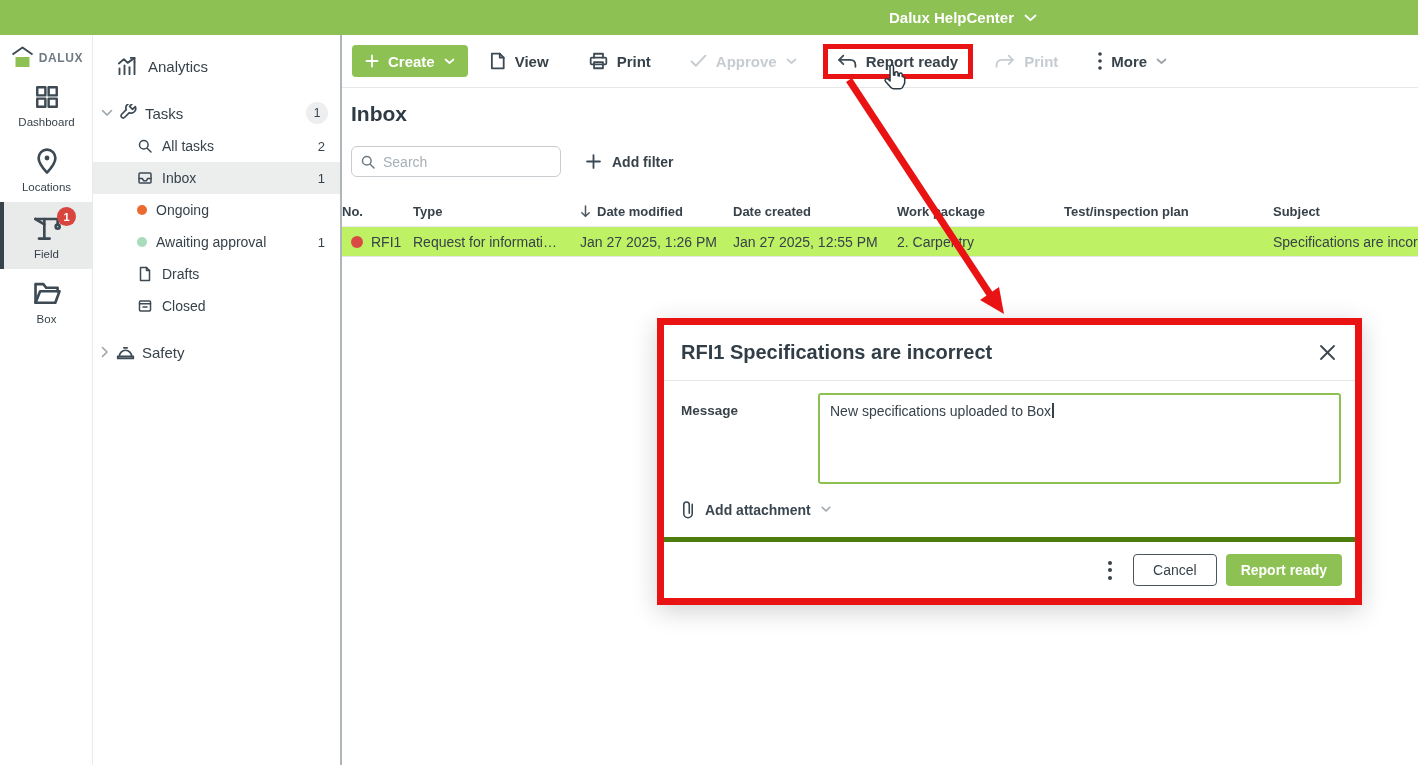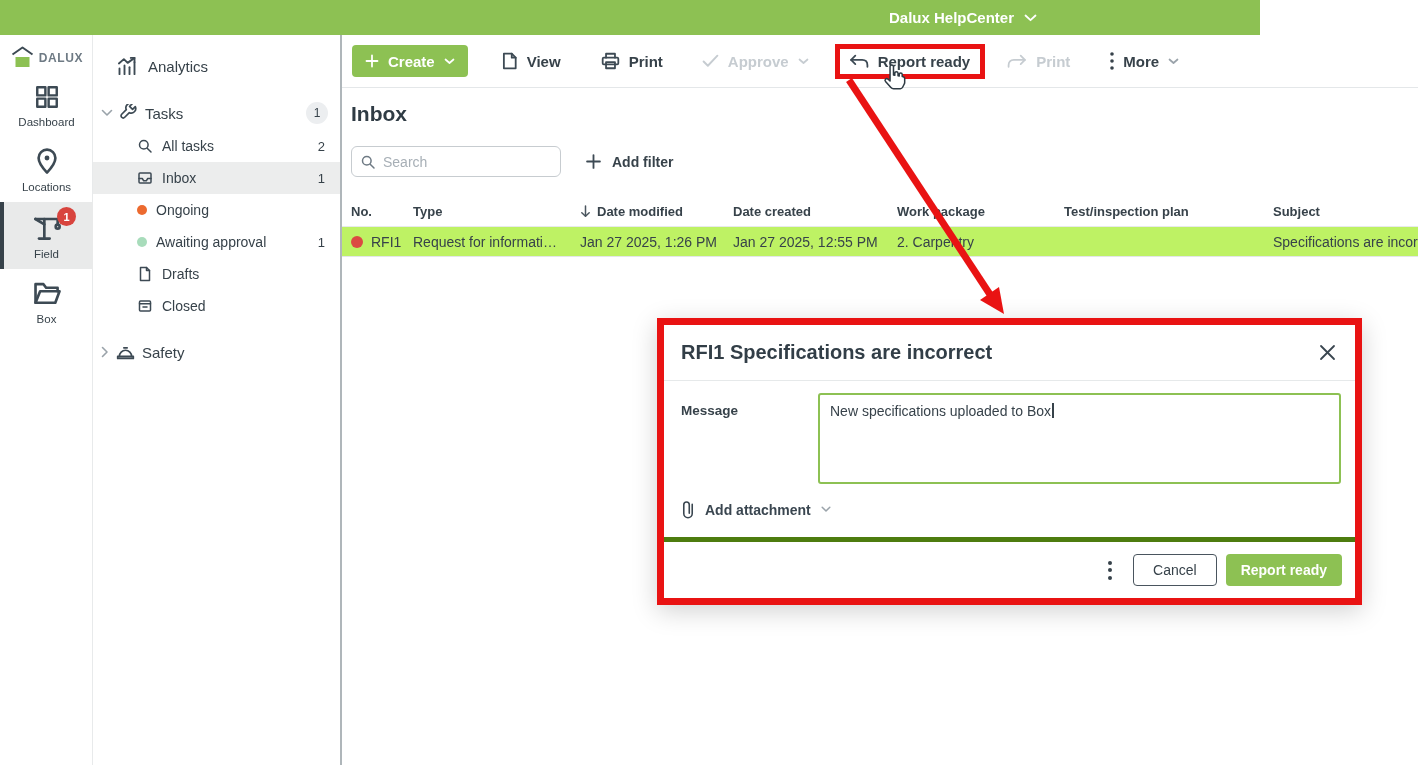--- a/index.html
+++ b/index.html
@@ -5,21 +5,21 @@
   * { box-sizing: border-box; }
   html,body { margin:0; padding:0; }
   body {
     width:1418px; height:765px; position:relative; overflow:hidden;
     background:#fff; font-family:"Liberation Sans", sans-serif; color:#37424A;
   }
   svg { display:block; }
   .ico { stroke:#3D4A54; fill:none; stroke-width:1.5; stroke-linecap:round; stroke-linejoin:round; }
 
   
-  .topbar { position:absolute; left:0; top:0; width:1260px; height:35px; background:#8DC153; z-index:5; }
+  .topbar { position:absolute; left:0; top:0; width:1418px; height:35px; background:#8DC153; z-index:5; }
   .topbar-title { position:absolute; left:889px; top:0; height:35px; display:flex; align-items:center; gap:10px;
     color:#fff; font-size:15px; font-weight:bold; }
 
   
   .rail { position:absolute; left:0; top:35px; bottom:0; width:93px; background:#fff; border-right:1px solid #E8EAEB; z-index:2; }
   .logo { margin:10px auto 4px; display:flex; align-items:center; justify-content:center; gap:3px; }
   .logo-text { font-size:12px; font-weight:bold; color:#6E7A84; letter-spacing:.6px; }
   .rail-item { position:relative; width:93px; padding:10px 0 9px; display:flex; flex-direction:column; align-items:center; gap:6px; cursor:pointer; }
   .rail-item .lbl { font-size:11.5px; color:#37424A; }
   .rail-item.selected { background:#E9EAEA; }
@@ -44,41 +44,41 @@
 
   .panel-divider { position:absolute; left:340px; top:35px; bottom:0; width:2px; background:#AFB6BA; z-index:3; }
 
   
   .main { position:absolute; left:342px; top:35px; right:0; bottom:0; background:#fff; }
   .toolbar { display:flex; align-items:center; height:53px; padding-left:10px; border-bottom:1px solid #E4E7E9; }
   .tb-btn { display:flex; align-items:center; gap:9px; font-size:15px; font-weight:bold; color:#37424A; cursor:pointer; white-space:nowrap; }
   .tb-btn.disabled { color:#C6CCD1; cursor:default; }
   .tb-btn.disabled .ico { stroke:#C6CCD1; }
   .btn-create { background:#8DC153; color:#fff; border:none; height:32px; border-radius:4px; padding:0 13px;
-    display:flex; align-items:center; gap:9px; font-size:15px; font-weight:bold; cursor:pointer; margin-right:33px;
+    display:flex; align-items:center; gap:9px; font-size:15px; font-weight:bold; cursor:pointer; margin-right:21px;
     font-family:"Liberation Sans", sans-serif; }
   .btn-create .ico { stroke:#fff; }
   .mr-view{margin-right:40px;} .mr-print{margin-right:39px;} .mr-approve{margin-right:26px;}
   .mr-redbox{margin-right:22px;} .mr-assign{margin-right:40px;}
   .annot-box { border:5px solid #E91313; padding:4px 10px 4px 9px; display:flex; align-items:center; }
 
   .page-title { margin:14px 0 0 9px; font-size:21px; font-weight:bold; color:#2F3B44; }
 
   .filter-row { margin:20px 0 16px 9px; display:flex; align-items:center; }
   .search-wrap { position:relative; }
   .search-wrap .ico-search { position:absolute; left:9px; top:8px; }
   .search-input { width:210px; height:31px; border:1px solid #C7CCD0; border-radius:6px; padding:0 8px 0 31px;
     font-size:14px; color:#37424A; font-family:"Liberation Sans", sans-serif; outline:none; }
   .search-input::placeholder { color:#A7AFB6; }
   .add-filter { margin-left:25px; display:flex; align-items:center; gap:11px; font-size:14px; font-weight:bold; color:#37424A; cursor:pointer; }
 
   .grid { display:grid; grid-template-columns:71px 167px 153px 164px 167px 209px 1fr; align-items:center; }
   .thead { margin-top:21px; }
   .th { font-size:13px; font-weight:bold; color:#37424A; padding:6px 8px 7px 0; white-space:nowrap; display:flex; align-items:center; gap:6px; }
-  .th:first-child { padding-left:9px;text-align:center; }
+  .th:first-child { padding-left:0;text-align:center; }
   .trow { background:#bef264; border-top:1px solid #E8EAEA; border-bottom:1px solid #E3E6E8; height:31px; cursor:pointer; }
   .td { font-size:14px; color:#37424A; white-space:nowrap; overflow:hidden; padding-right:8px; }
   .td-no { display:flex; align-items:center; gap:8px; padding-left:9px; }
   .status-dot { width:12px; height:12px; border-radius:50%; background:#DB4A42; flex:none; }
 
   
   .modal { position:absolute; left:657px; top:318px; width:705px; height:287px; background:#fff;
     border:7px solid #E91313; z-index:50; box-shadow:0 6px 24px rgba(0,0,0,.18); display:flex; flex-direction:column; }
   .modal-head { height:56px; display:flex; align-items:center; padding:0 17px; border-bottom:1px solid #E6E9EA; }
   .modal-title { font-size:20px; font-weight:bold; color:#323E47; }

